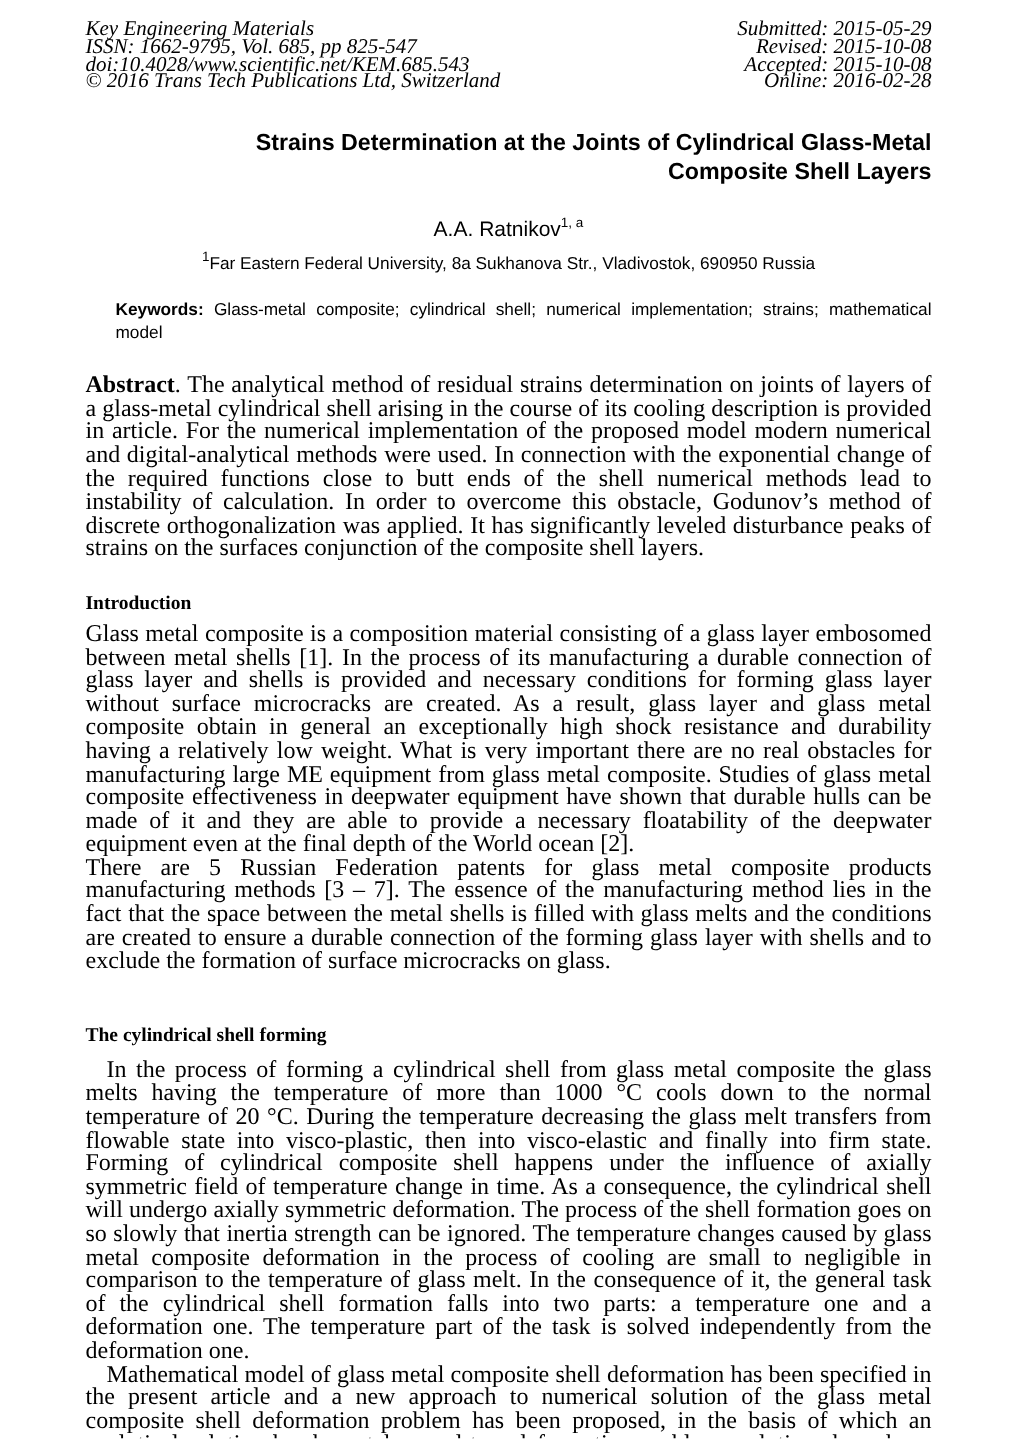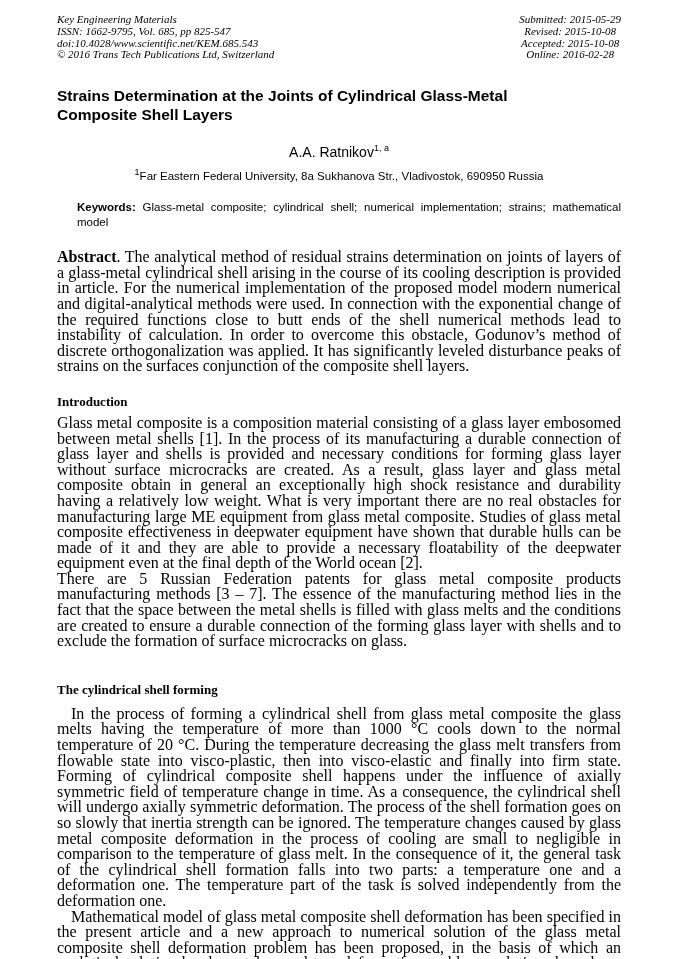--- a/index.html
+++ b/index.html
@@ -10,29 +10,29 @@
     box-sizing:border-box;
     padding:14px 57px 0 57px;
     color:#000000;
     font-family:"Liberation Serif", serif;
     overflow:hidden;
   }
   
   .pdf-header{
     display:flex;justify-content:space-between;align-items:flex-start;
     font-style:italic;
-    font-size:11px;line-height:11.8px;
+    font-size:14px;line-height:11.8px;
     font-family:"Liberation Serif", serif;
   }
   .hdr-left{text-align:left;}
-  .hdr-right{text-align:center;}
+  .hdr-right{text-align:right;}
   
   .title{
     margin-top:25px;
-    text-align:left;
+    text-align:right;
     font-family:"Liberation Sans", sans-serif;
     font-weight:bold;
     font-size:15.5px;line-height:19px;
   }
   .author{
     margin-top:20px;
     text-align:center;
     font-family:"Liberation Sans", sans-serif;
     font-size:14px;
   }

